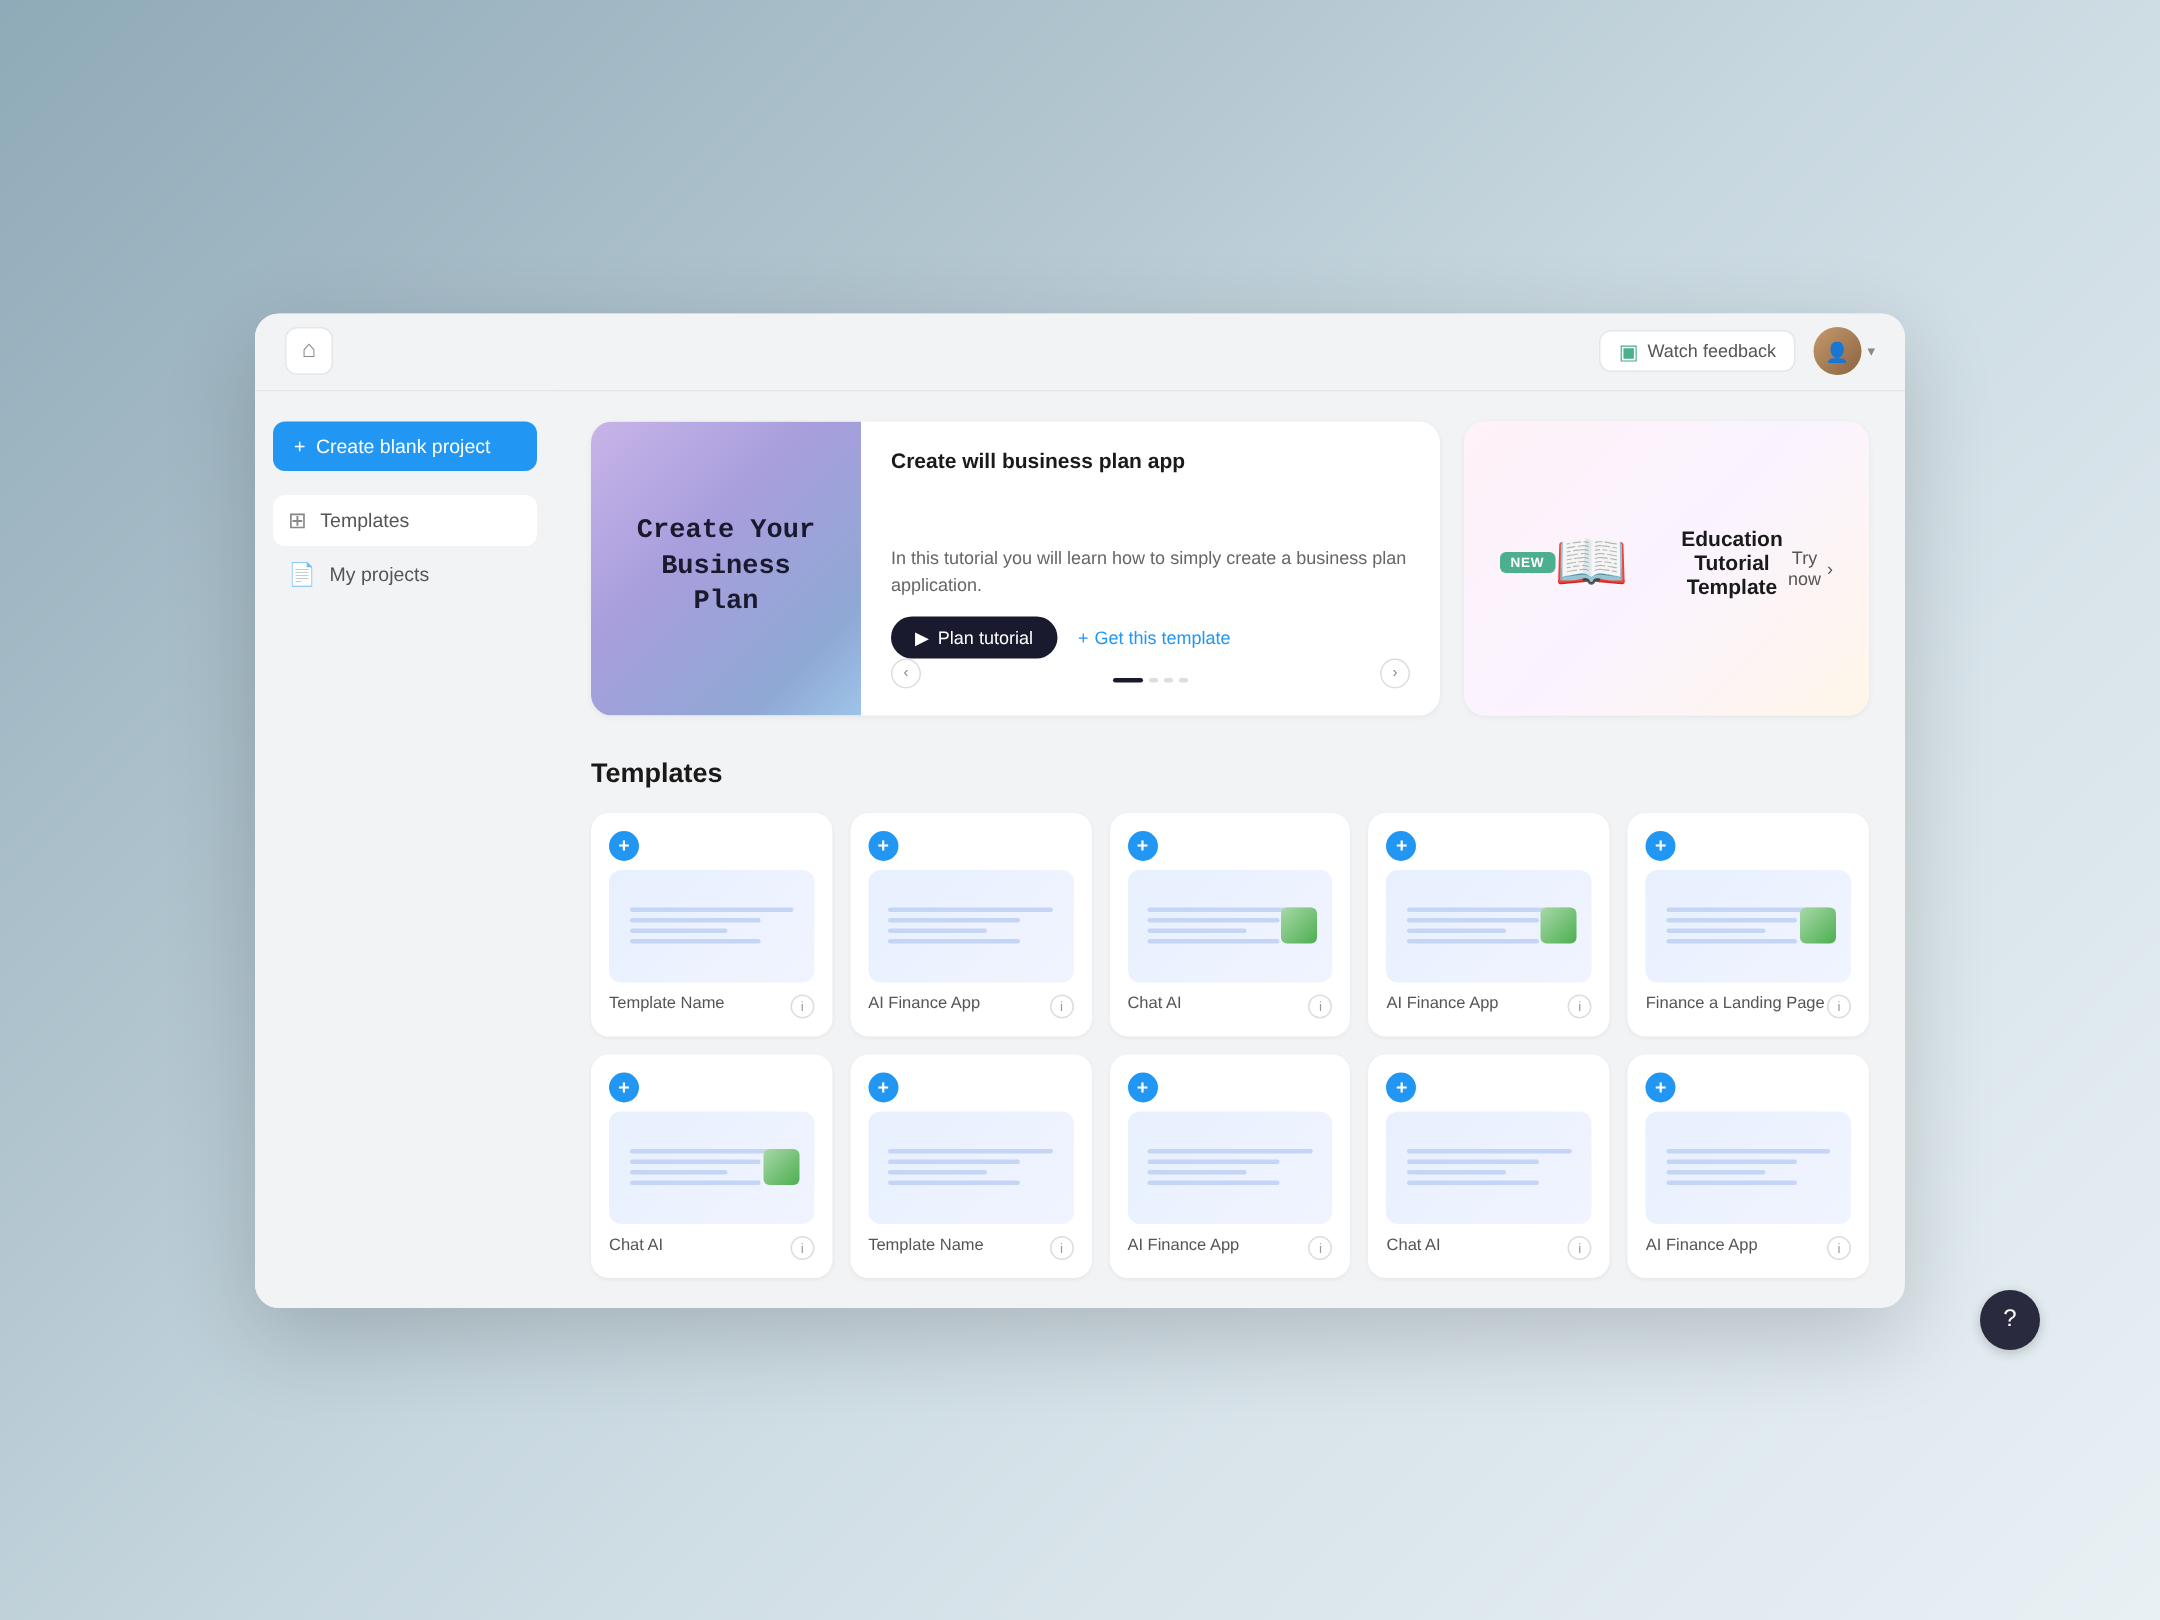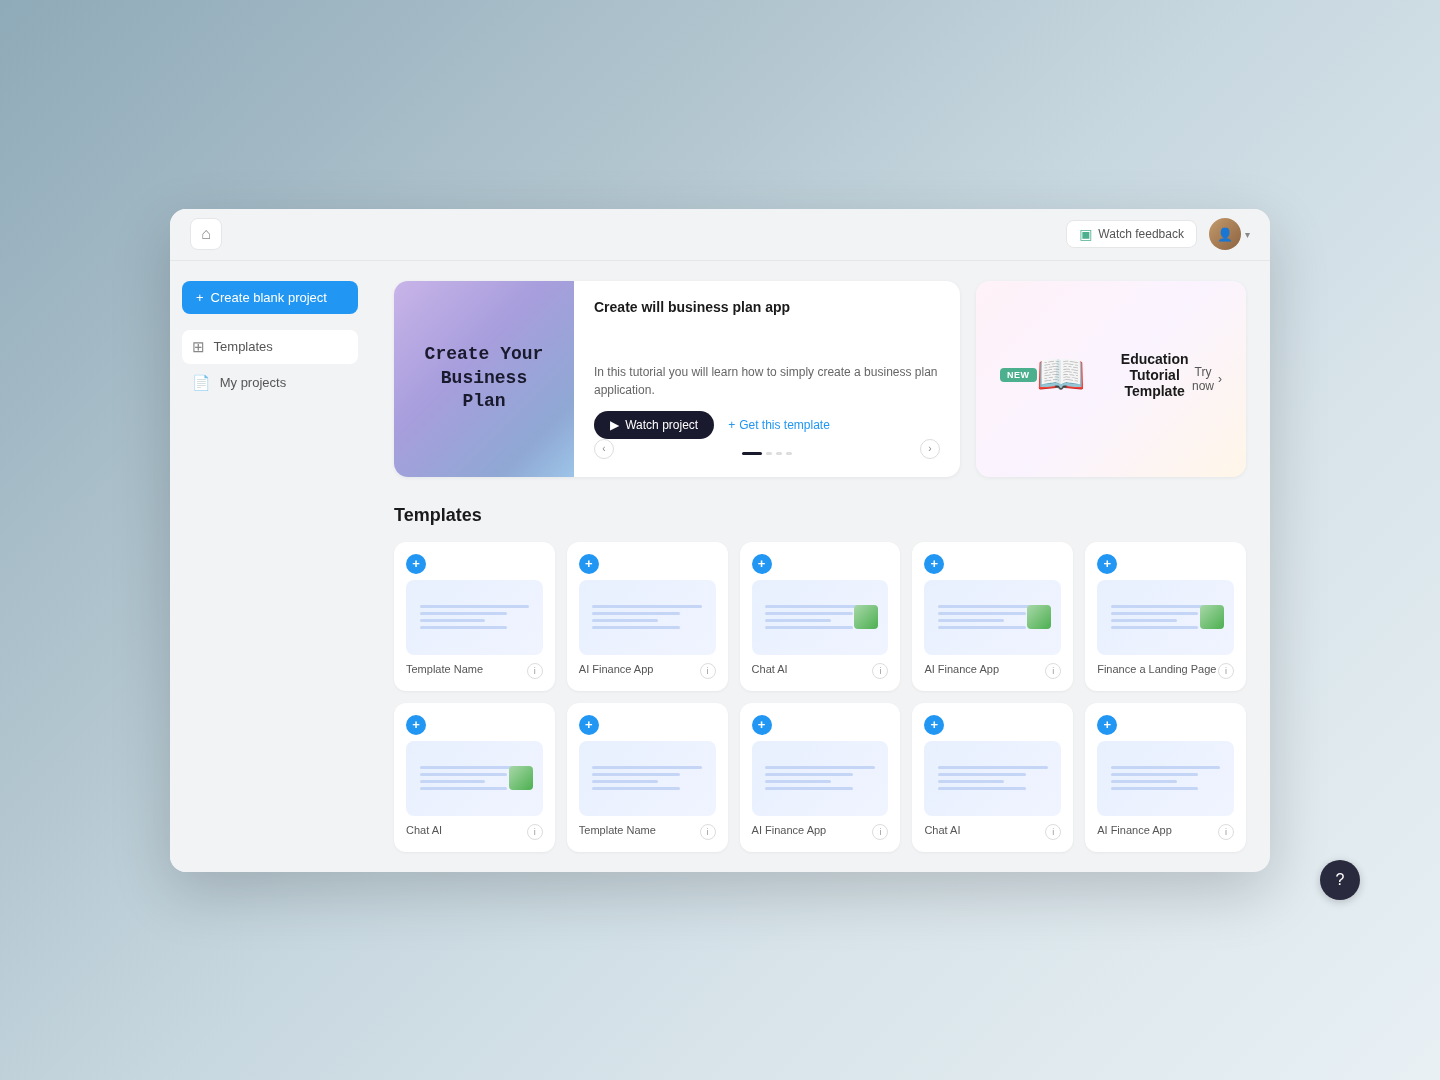--- a/index.html
+++ b/index.html
@@ -420,21 +420,21 @@
           </div>
           <div class="tutorial-card-right">
             <div>
               <div class="tutorial-card-heading">Create will business plan app</div>
               <div class="tutorial-card-desc">In this tutorial you will learn how to simply create a business plan application.</div>
             </div>
             <div>
               <div class="tutorial-card-actions">
                 <button class="btn-watch">
                   <span>▶</span>
-                  <span>Watch project</span>
+                  <span>Plan tutorial</span>
                 </button>
                 <button class="btn-template">
                   <span>+</span>
                   <span>Get this template</span>
                 </button>
               </div>
               <div class="carousel-nav">
                 <span class="carousel-arrow">‹</span>
                 <div class="tutorial-card-dots">
                   <div class="dot"></div>

